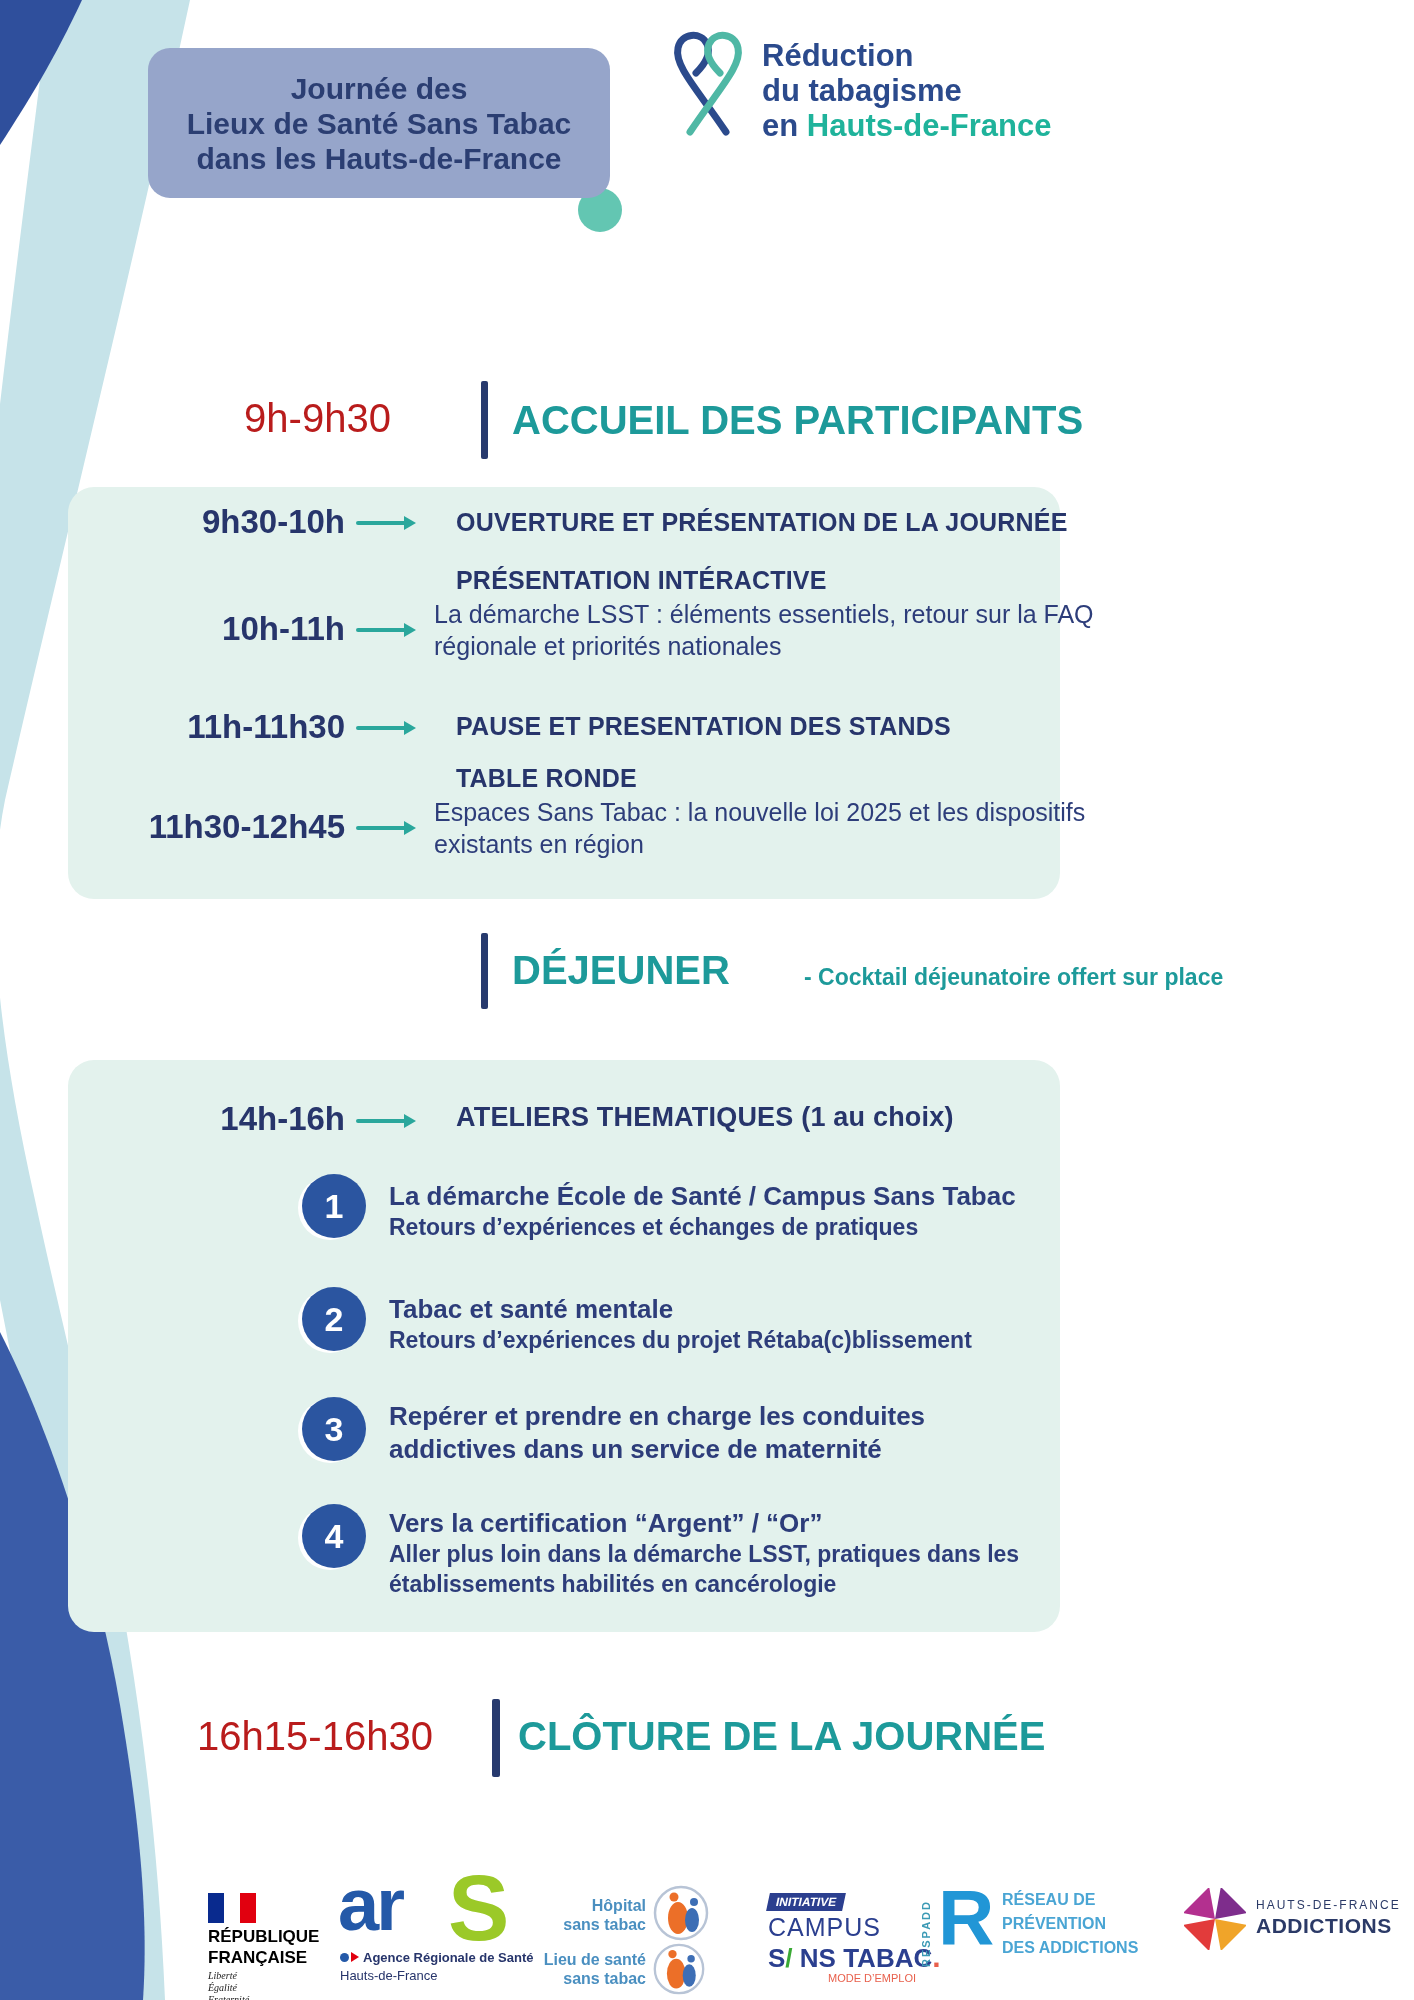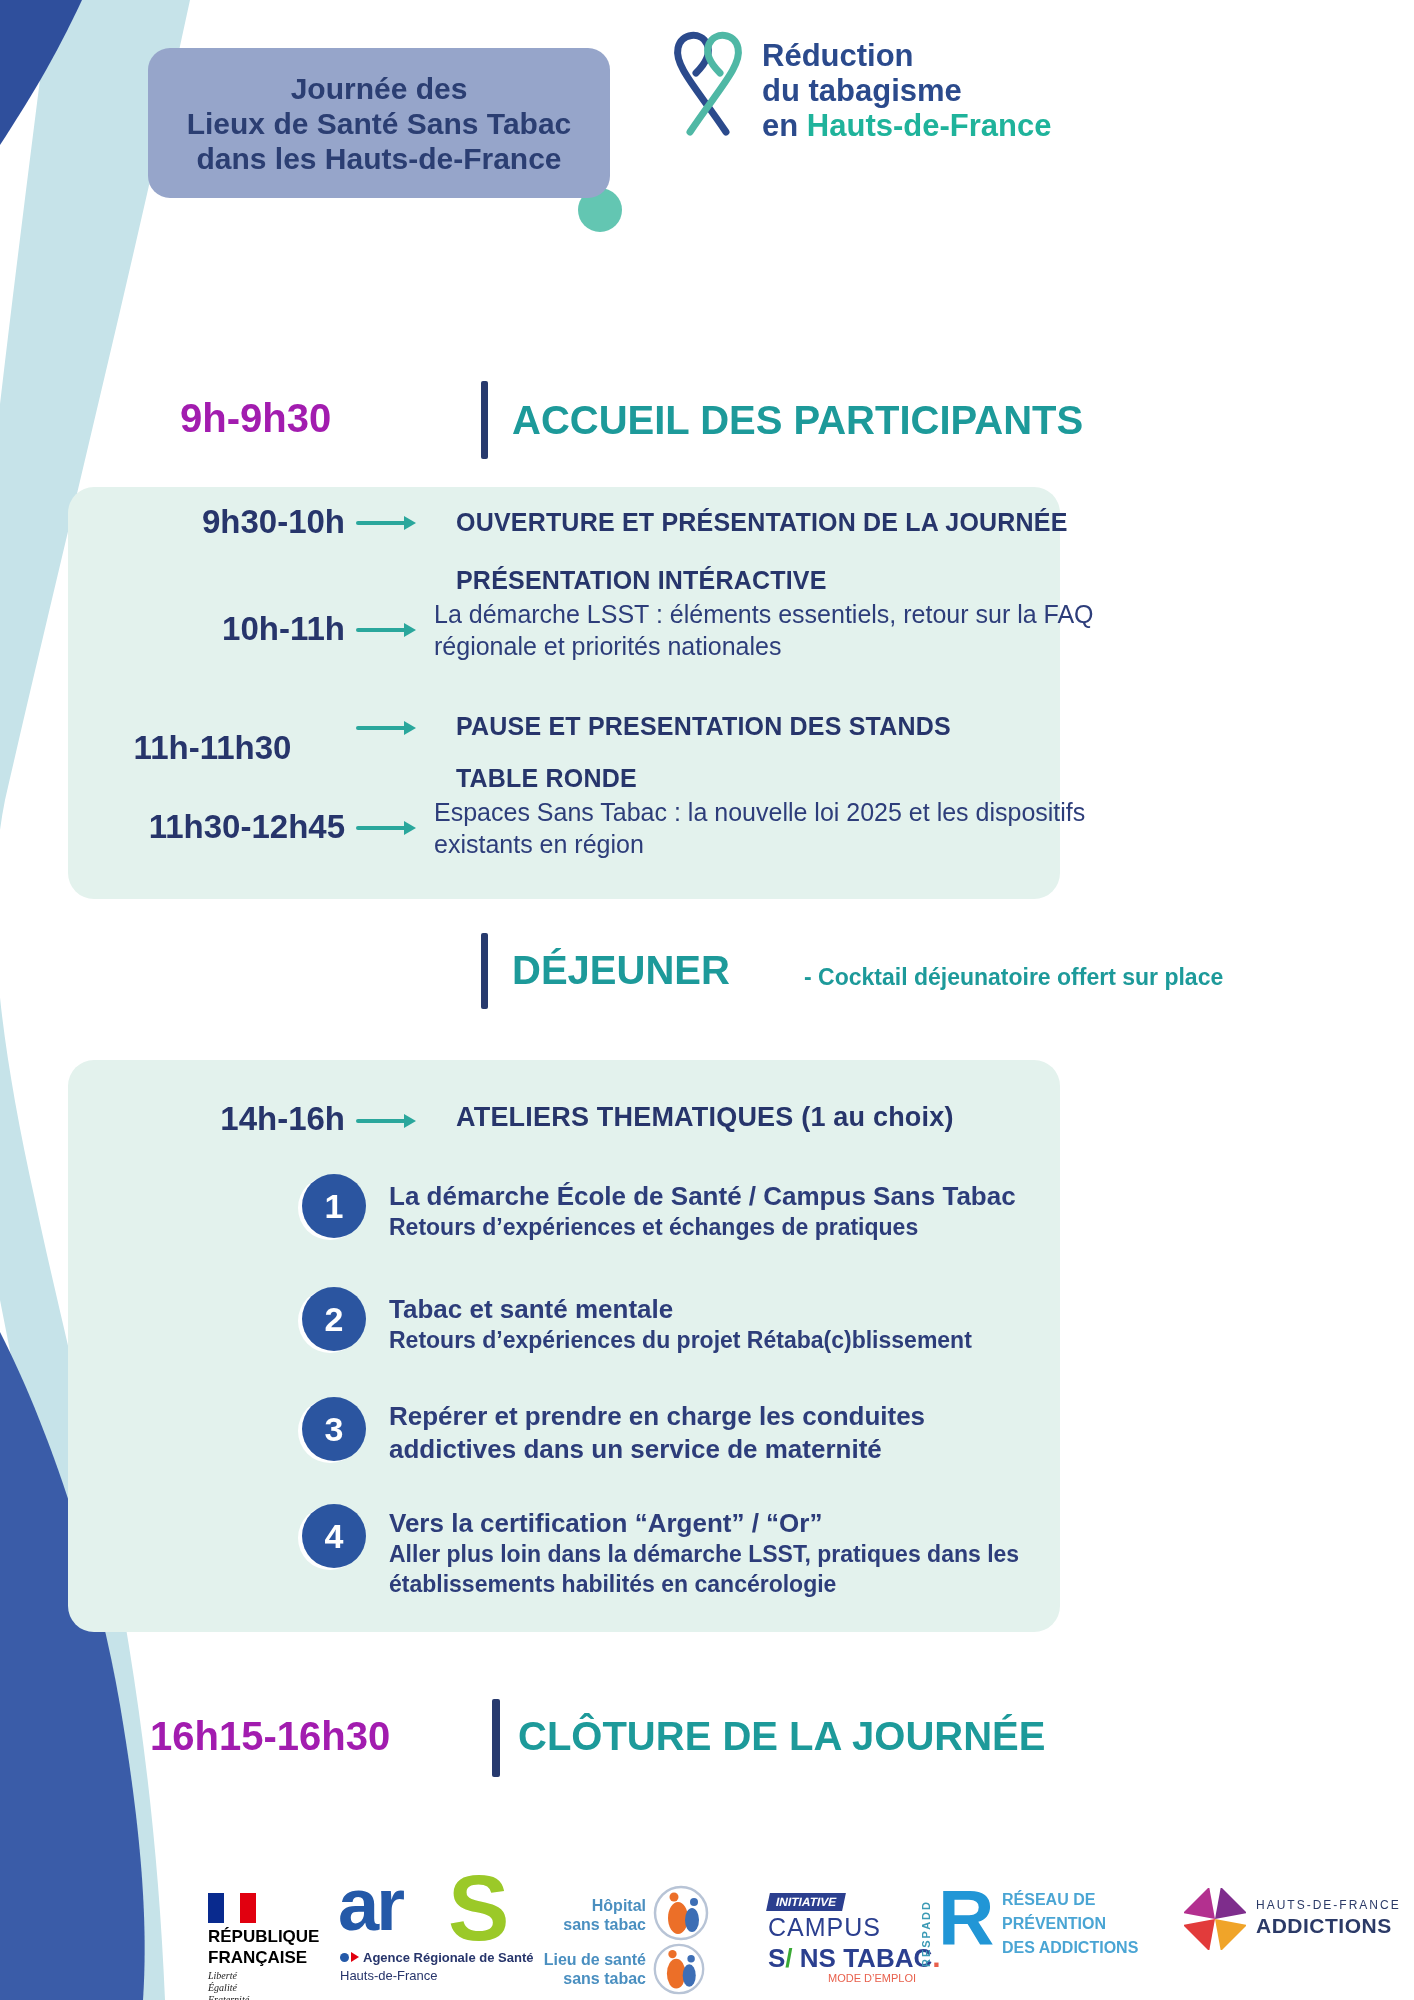--- a/index.html
+++ b/index.html
@@ -17,21 +17,21 @@
   .title-box .t{font-size:30px;line-height:35px;font-weight:bold;color:#2b3e72;}
   .logo-heart{left:666px;top:28px;z-index:2;}
   .logo-text{left:762px;top:38px;z-index:2;font-size:31px;line-height:35px;font-weight:600;color:#2b4a8c;}
   .logo-text .region{color:#1fb39b;font-weight:bold;}
   .prog-leaf{left:578px;top:188px;width:44px;height:44px;border-radius:50%;background:#63c6b2;z-index:1;}
   .prog-box{left:592px;top:172px;width:348px;height:86px;background:#9bd9ca;border-radius:18px;z-index:2;
             display:flex;align-items:center;justify-content:center;}
   .prog-box .t{font-size:42px;font-weight:bold;color:#2b3e72;letter-spacing:1px;}
 
   
-  .sess-time{font-size:40px;font-weight:bold;color:#a21caf;text-align:left;z-index:2;}
+  .sess-time{font-size:40px;font-weight:normal;color:#b91c1c;text-align:center;z-index:2;}
   .sess-bar{background:#273a6e;border-radius:2px;z-index:2;}
   .sess-title{font-size:40px;font-weight:bold;color:#1d9a9a;z-index:2;white-space:nowrap;}
   .sess-note{font-size:23px;font-weight:bold;color:#1d9a9a;z-index:2;white-space:nowrap;}
 
   
   .mint{background:#e3f2ed;border-radius:26px;z-index:1;}
   .btime{font-size:33px;font-weight:bold;color:#27356b;text-align:right;width:265px;left:80px;z-index:2;}
   .bhead{font-size:25px;font-weight:bold;color:#27356b;letter-spacing:.2px;z-index:2;white-space:nowrap;margin-left:22px;}
   .bhead27{font-size:27px;}
   .bdesc{font-size:25px;font-weight:500;color:#2d3d7a;line-height:32px;z-index:2;}
@@ -116,21 +116,21 @@
 
   <div class="abs bhead" style="left:434px;top:566px;">PRÉSENTATION INTÉRACTIVE</div>
   <div class="abs bdesc pre" style="left:434px;top:598px;width:680px;">La démarche LSST : éléments essentiels, retour sur la FAQ
 régionale et priorités nationales</div>
   <div class="abs btime" style="top:610px;">10h-11h</div>
   <svg class="abs arrow" style="left:356px;top:621px;" width="62" height="18" viewBox="0 0 62 18">
       <line x1="2" y1="9" x2="50" y2="9" stroke="#2aa79c" stroke-width="4" stroke-linecap="round"></line>
       <polygon points="48,2 60,9 48,16" fill="#2aa79c"></polygon>
     </svg>
 
-  <div class="abs btime" style="top:729px;text-align:center;">11h-11h30</div>
+  <div class="abs btime" style="top:708px;">11h-11h30</div>
   <svg class="abs arrow" style="left:356px;top:719px;" width="62" height="18" viewBox="0 0 62 18">
       <line x1="2" y1="9" x2="50" y2="9" stroke="#2aa79c" stroke-width="4" stroke-linecap="round"></line>
       <polygon points="48,2 60,9 48,16" fill="#2aa79c"></polygon>
     </svg>
   <div class="abs bhead" style="left:434px;top:712px;">PAUSE ET PRESENTATION DES STANDS</div>
 
   <div class="abs bhead" style="left:434px;top:764px;">TABLE RONDE</div>
   <div class="abs bdesc pre" style="left:434px;top:796px;width:700px;">Espaces Sans Tabac : la nouvelle loi 2025 et les dispositifs
 existants en région</div>
   <div class="abs btime" style="top:808px;">11h30-12h45</div>

